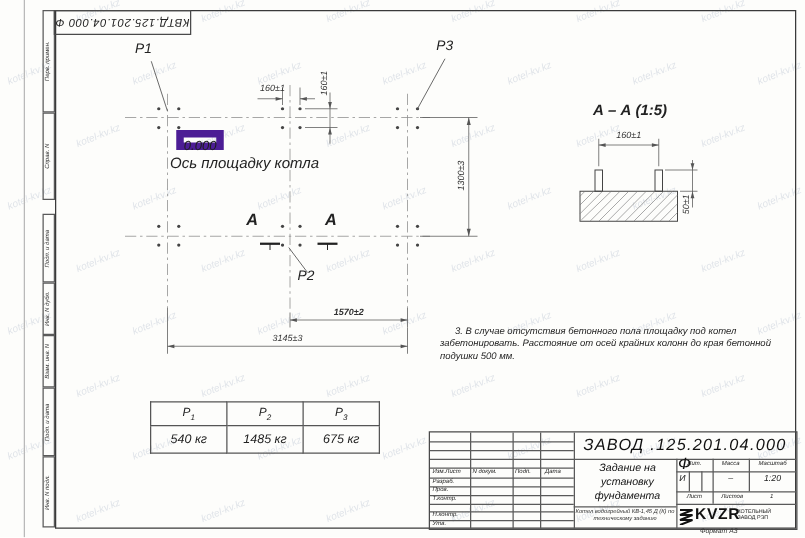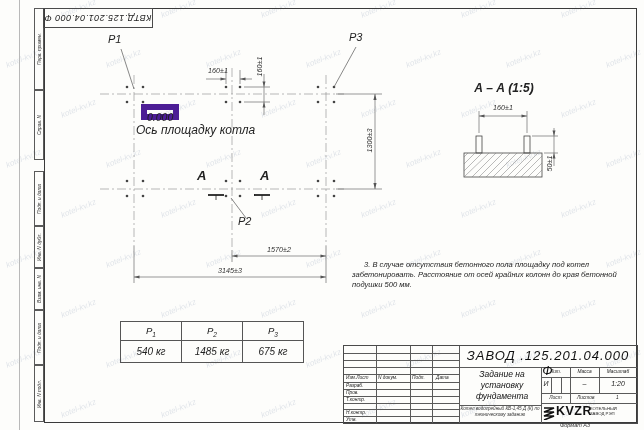--- a/index.html
+++ b/index.html
@@ -264,21 +264,21 @@
   </svg>
 
   <span class="abs plabel" style="left:108px;top:33px;">Р1</span>
   <span class="abs plabel" style="left:349px;top:31px;">Р3</span>
   <span class="abs plabel" style="left:238px;top:215px;">Р2</span>
   <div class="levelbox">0.000</div>
   <div class="axis">Ось площадку котла</div>
   <span class="abs dimt ctr" style="left:200px;top:66px;width:36px;">160±1</span>
   <span class="abs dimt ctr rot" style="left:237px;top:62px;width:44px;">160±1</span>
   <span class="abs dimt ctr rot" style="left:347px;top:136px;width:44px;">1300±3</span>
-  <span class="abs dimt ctr" style="left:257px;top:245px;width:44px;">1570±2</span>
+  <span class="abs dimt ctr" style="left:257px;top:245px;width:44px;font-weight:bold;">1570±2</span>
   <span class="abs dimt ctr" style="left:208px;top:266px;width:44px;">3145±3</span>
   <span class="secA" style="left:197px;top:168px;">А</span>
   <span class="secA" style="left:260px;top:168px;">А</span>
 
   <div class="sectitle">А – А (1:5)</div>
   <span class="abs dimt ctr" style="left:485px;top:103px;width:36px;">160±1</span>
   <span class="abs dimt ctr rot" style="left:531px;top:159px;width:36px;">50±1</span>
 
   <div class="notes">
     <p>3. В случае отсутствия бетонного пола площадку под котел забетонировать. Расстояние от осей крайних колонн до края бетонной подушки 500 мм.</p>

